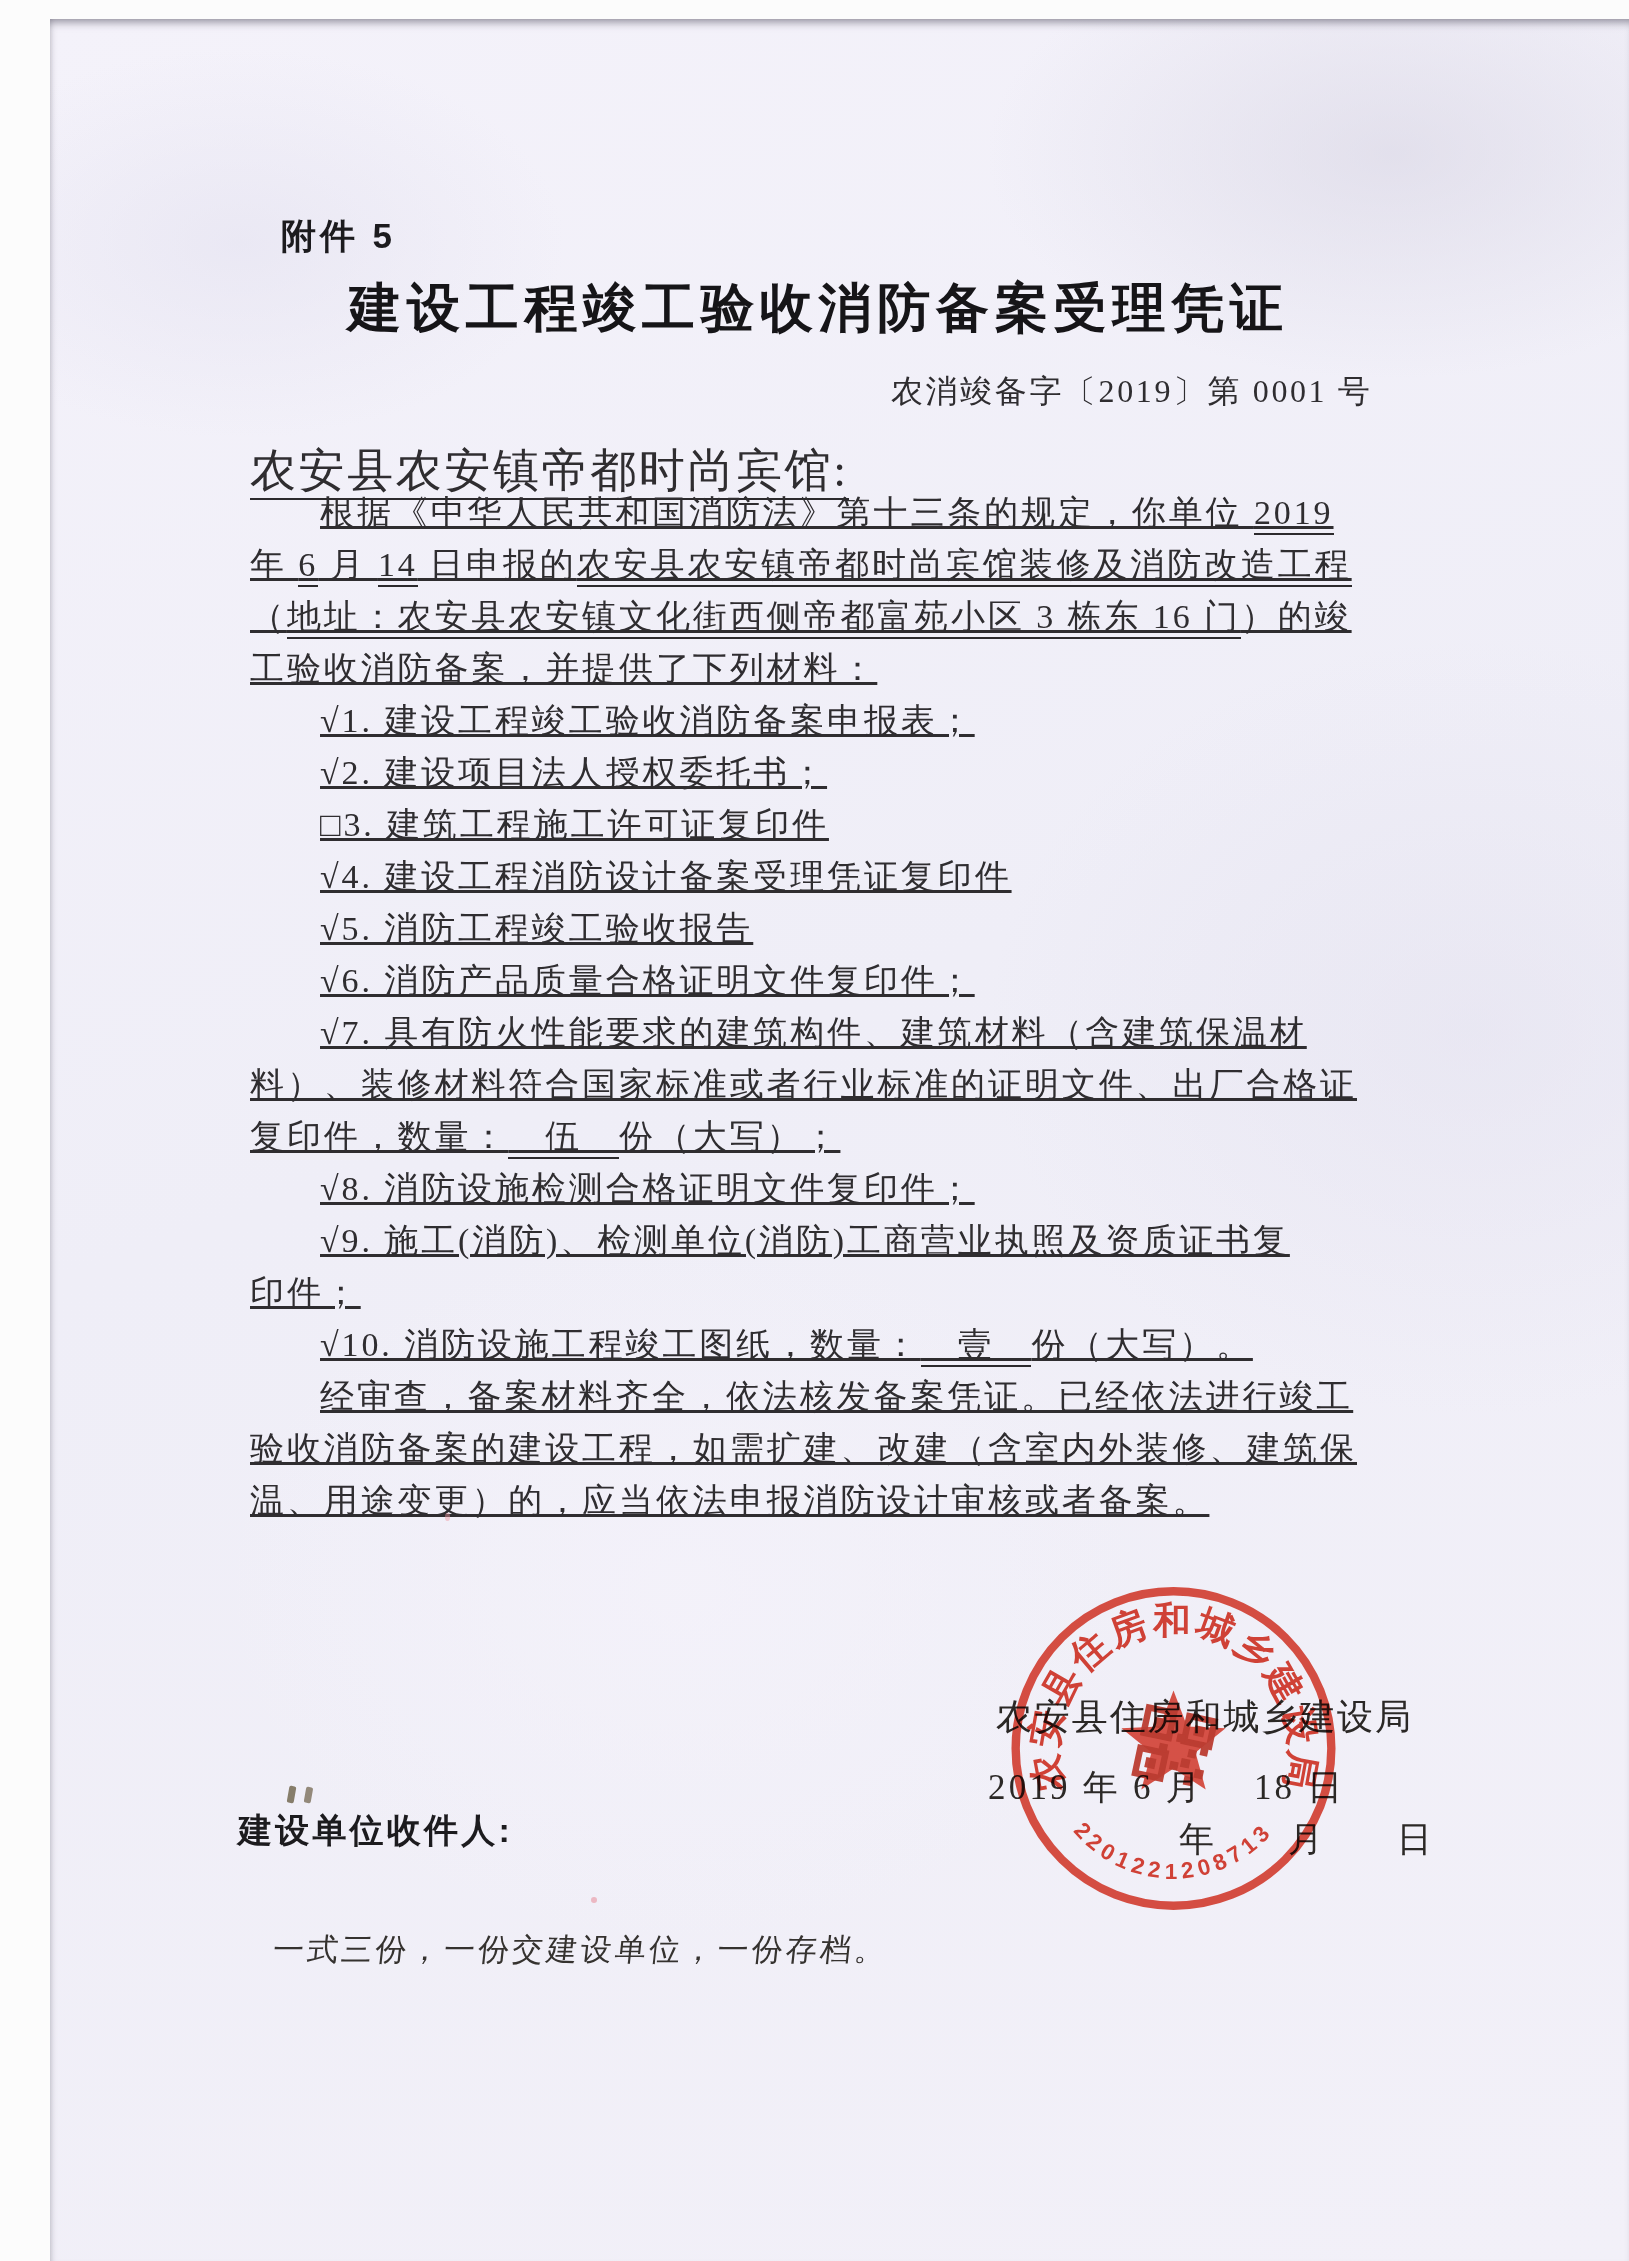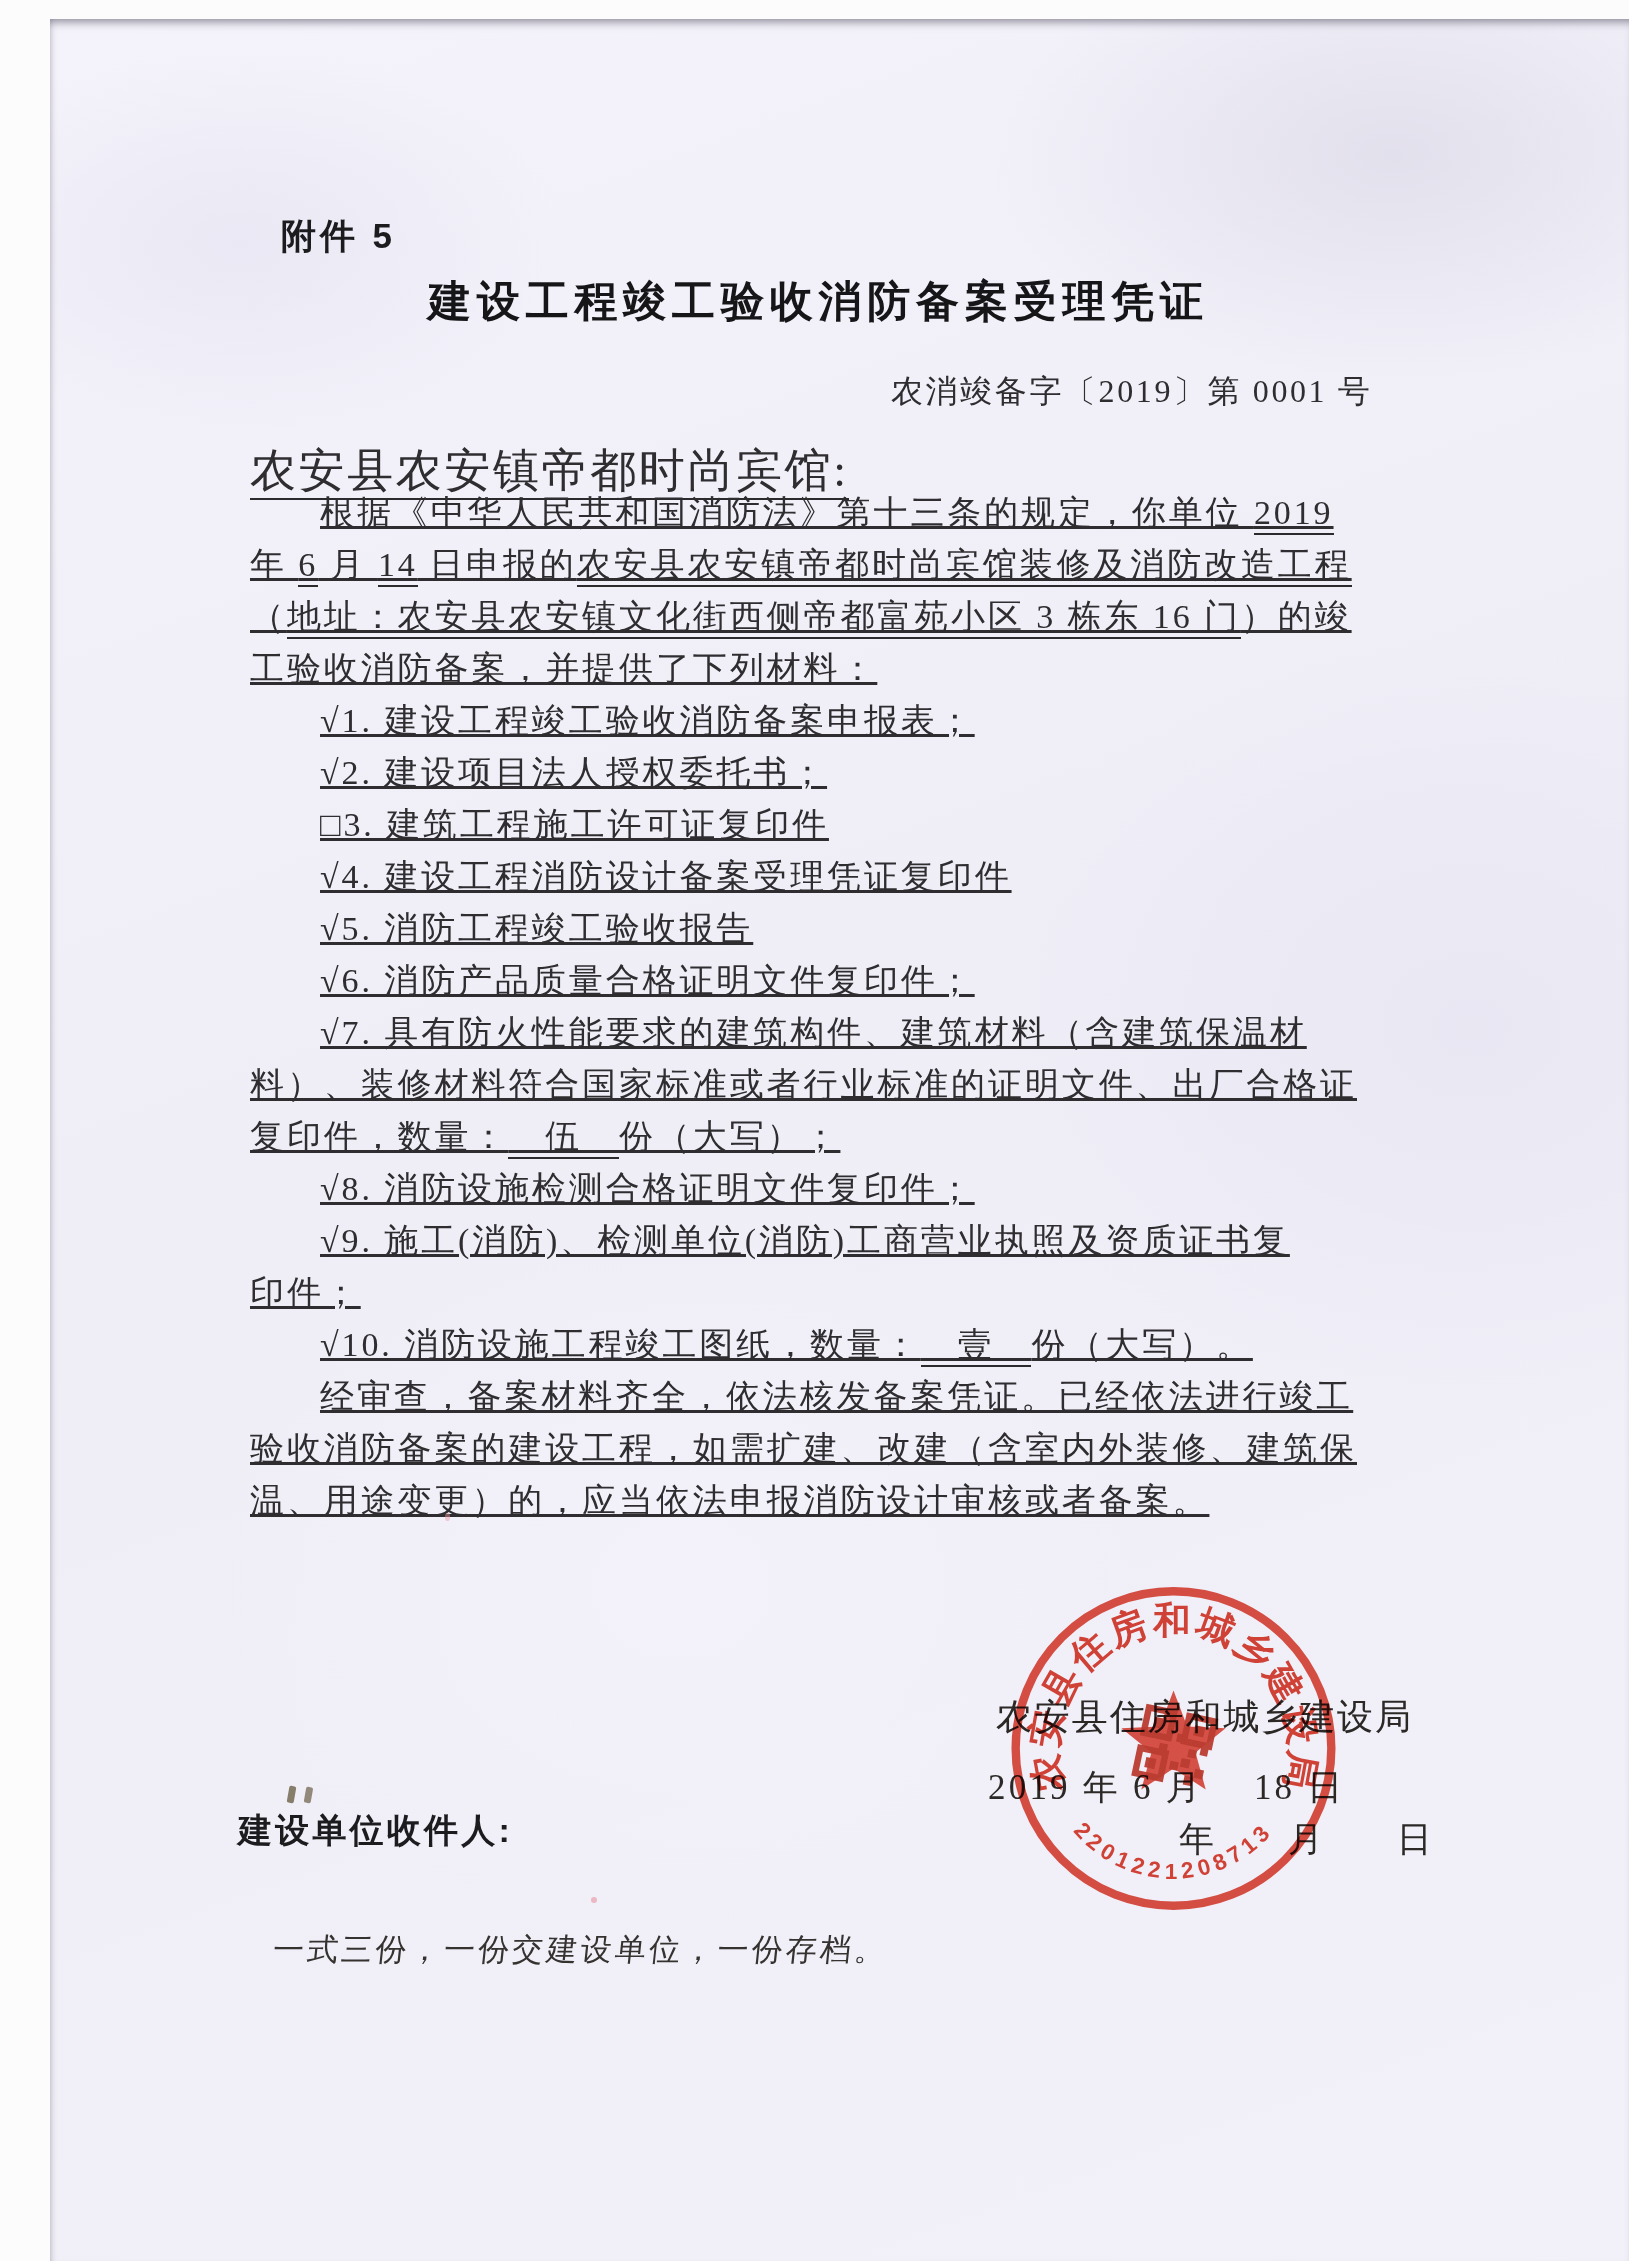--- a/index.html
+++ b/index.html
@@ -12,21 +12,21 @@
        radial-gradient(ellipse 451px 271px at 12% 10%, rgba(228,226,240,.6), transparent 72%),
        radial-gradient(ellipse 645px 516px at 90% 45%, rgba(226,224,238,.5), transparent 75%),
        radial-gradient(ellipse 580px 451px at 40% 70%, rgba(244,242,250,.8), transparent 80%),
        linear-gradient(160deg,#f4f2fa 0%,#efeef7 45%,#f2f0f8 100%);
      box-shadow: inset 0 7.7px 9px -4.5px rgba(70,66,84,.55), inset 5.8px 0 7.7px -5.8px rgba(70,66,84,.28);}
   .abs{position:absolute;}
   .sans{font-family:"Liberation Sans","DejaVu Sans",sans-serif;}
   .bold{font-weight:700;}
   
   .attachment{left:250px;top:213px;font-size:35px;letter-spacing:3.9px;color:#1c1b1e;margin-left:31px;}
-  .title{left:248px;top:273px;width:1141px;text-align:center;font-size:43px;letter-spacing:5.8px;color:#161518;}
+  .title{left:248px;top:273px;width:1141px;text-align:center;font-size:53px;letter-spacing:5.8px;color:#161518;}
   .docno{left:891px;top:370px;font-size:32px;letter-spacing:2.6px;}
   .addressee{left:250px;top:440px;font-size:46px;letter-spacing:2.6px;}
   
   .body{left:250px;top:487px;width:1144px;font-size:34px;line-height:52px;letter-spacing:2.9px;}
   .bline{height:52px;white-space:nowrap;text-decoration:underline;}
   .bline.ind{padding-left:70px;}
   .u{border-bottom:2.6px solid #2c2a2d;padding-bottom:1.9px;}
   .note{left:250px;top:1542px;font-size:35px;letter-spacing:1.3px;color:#161518;}
   
   .authority{left:996px;top:1693px;font-size:36px;letter-spacing:1.9px;color:#2b2826;z-index:3;}

